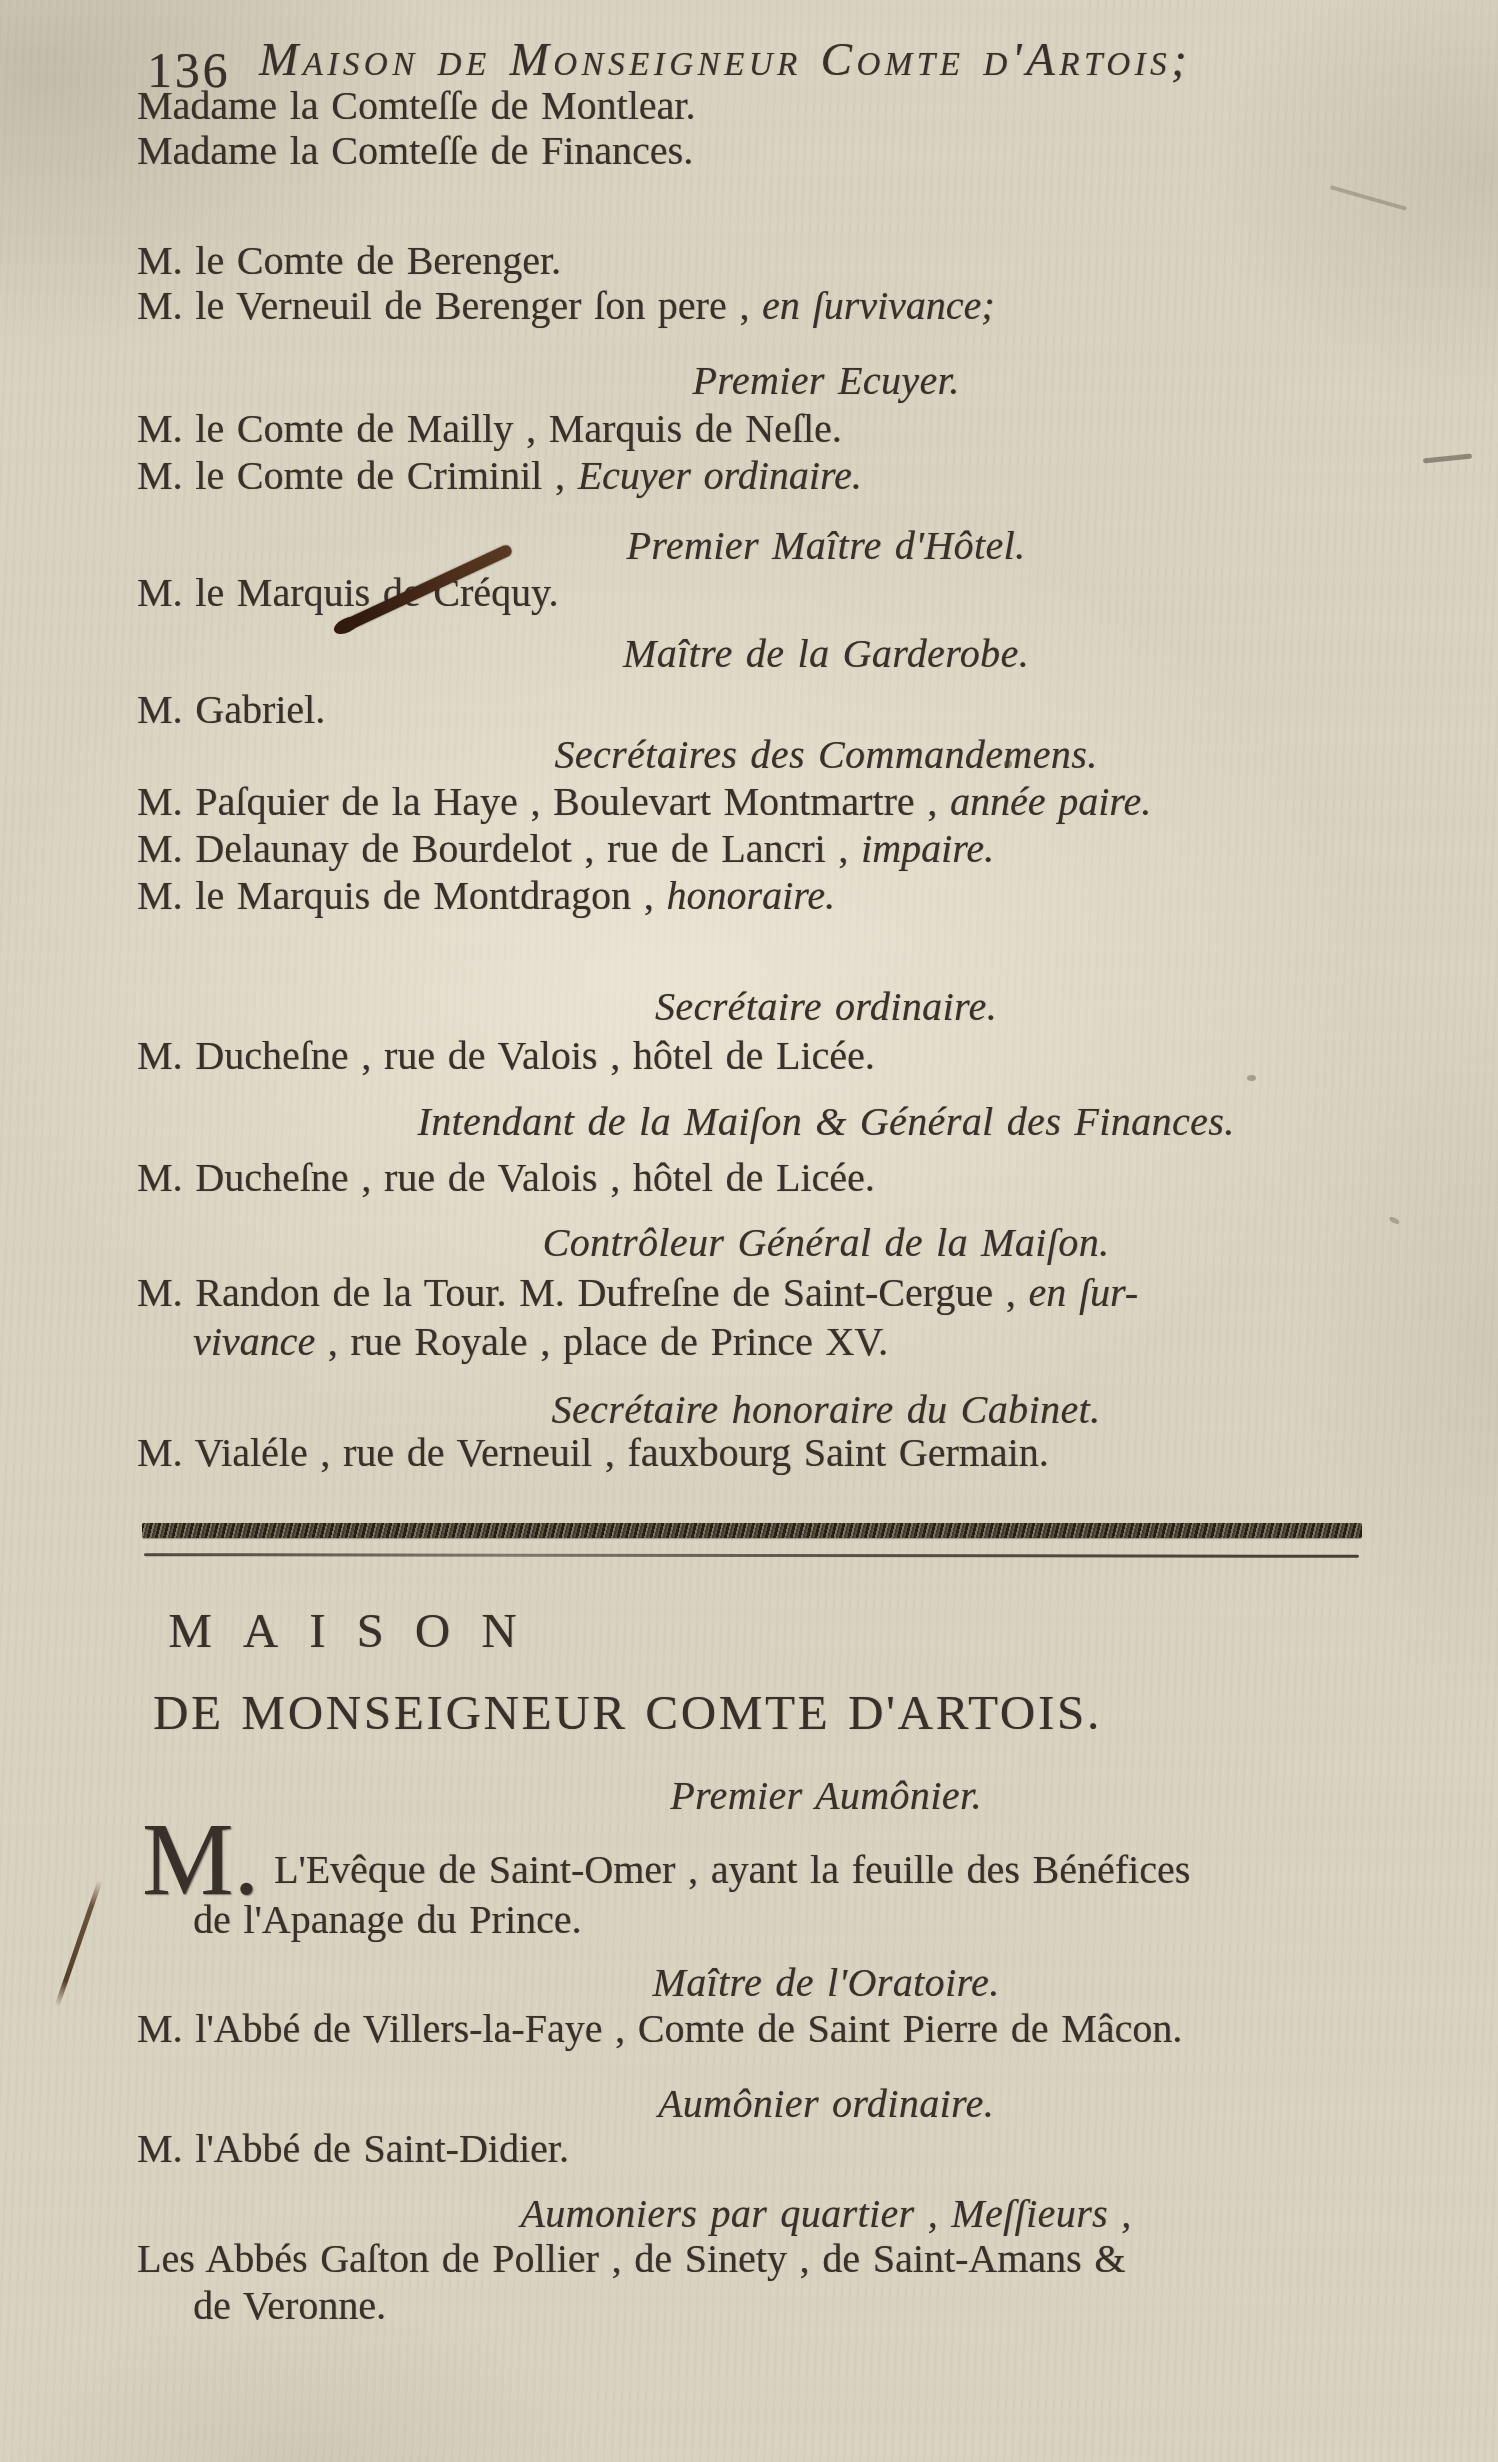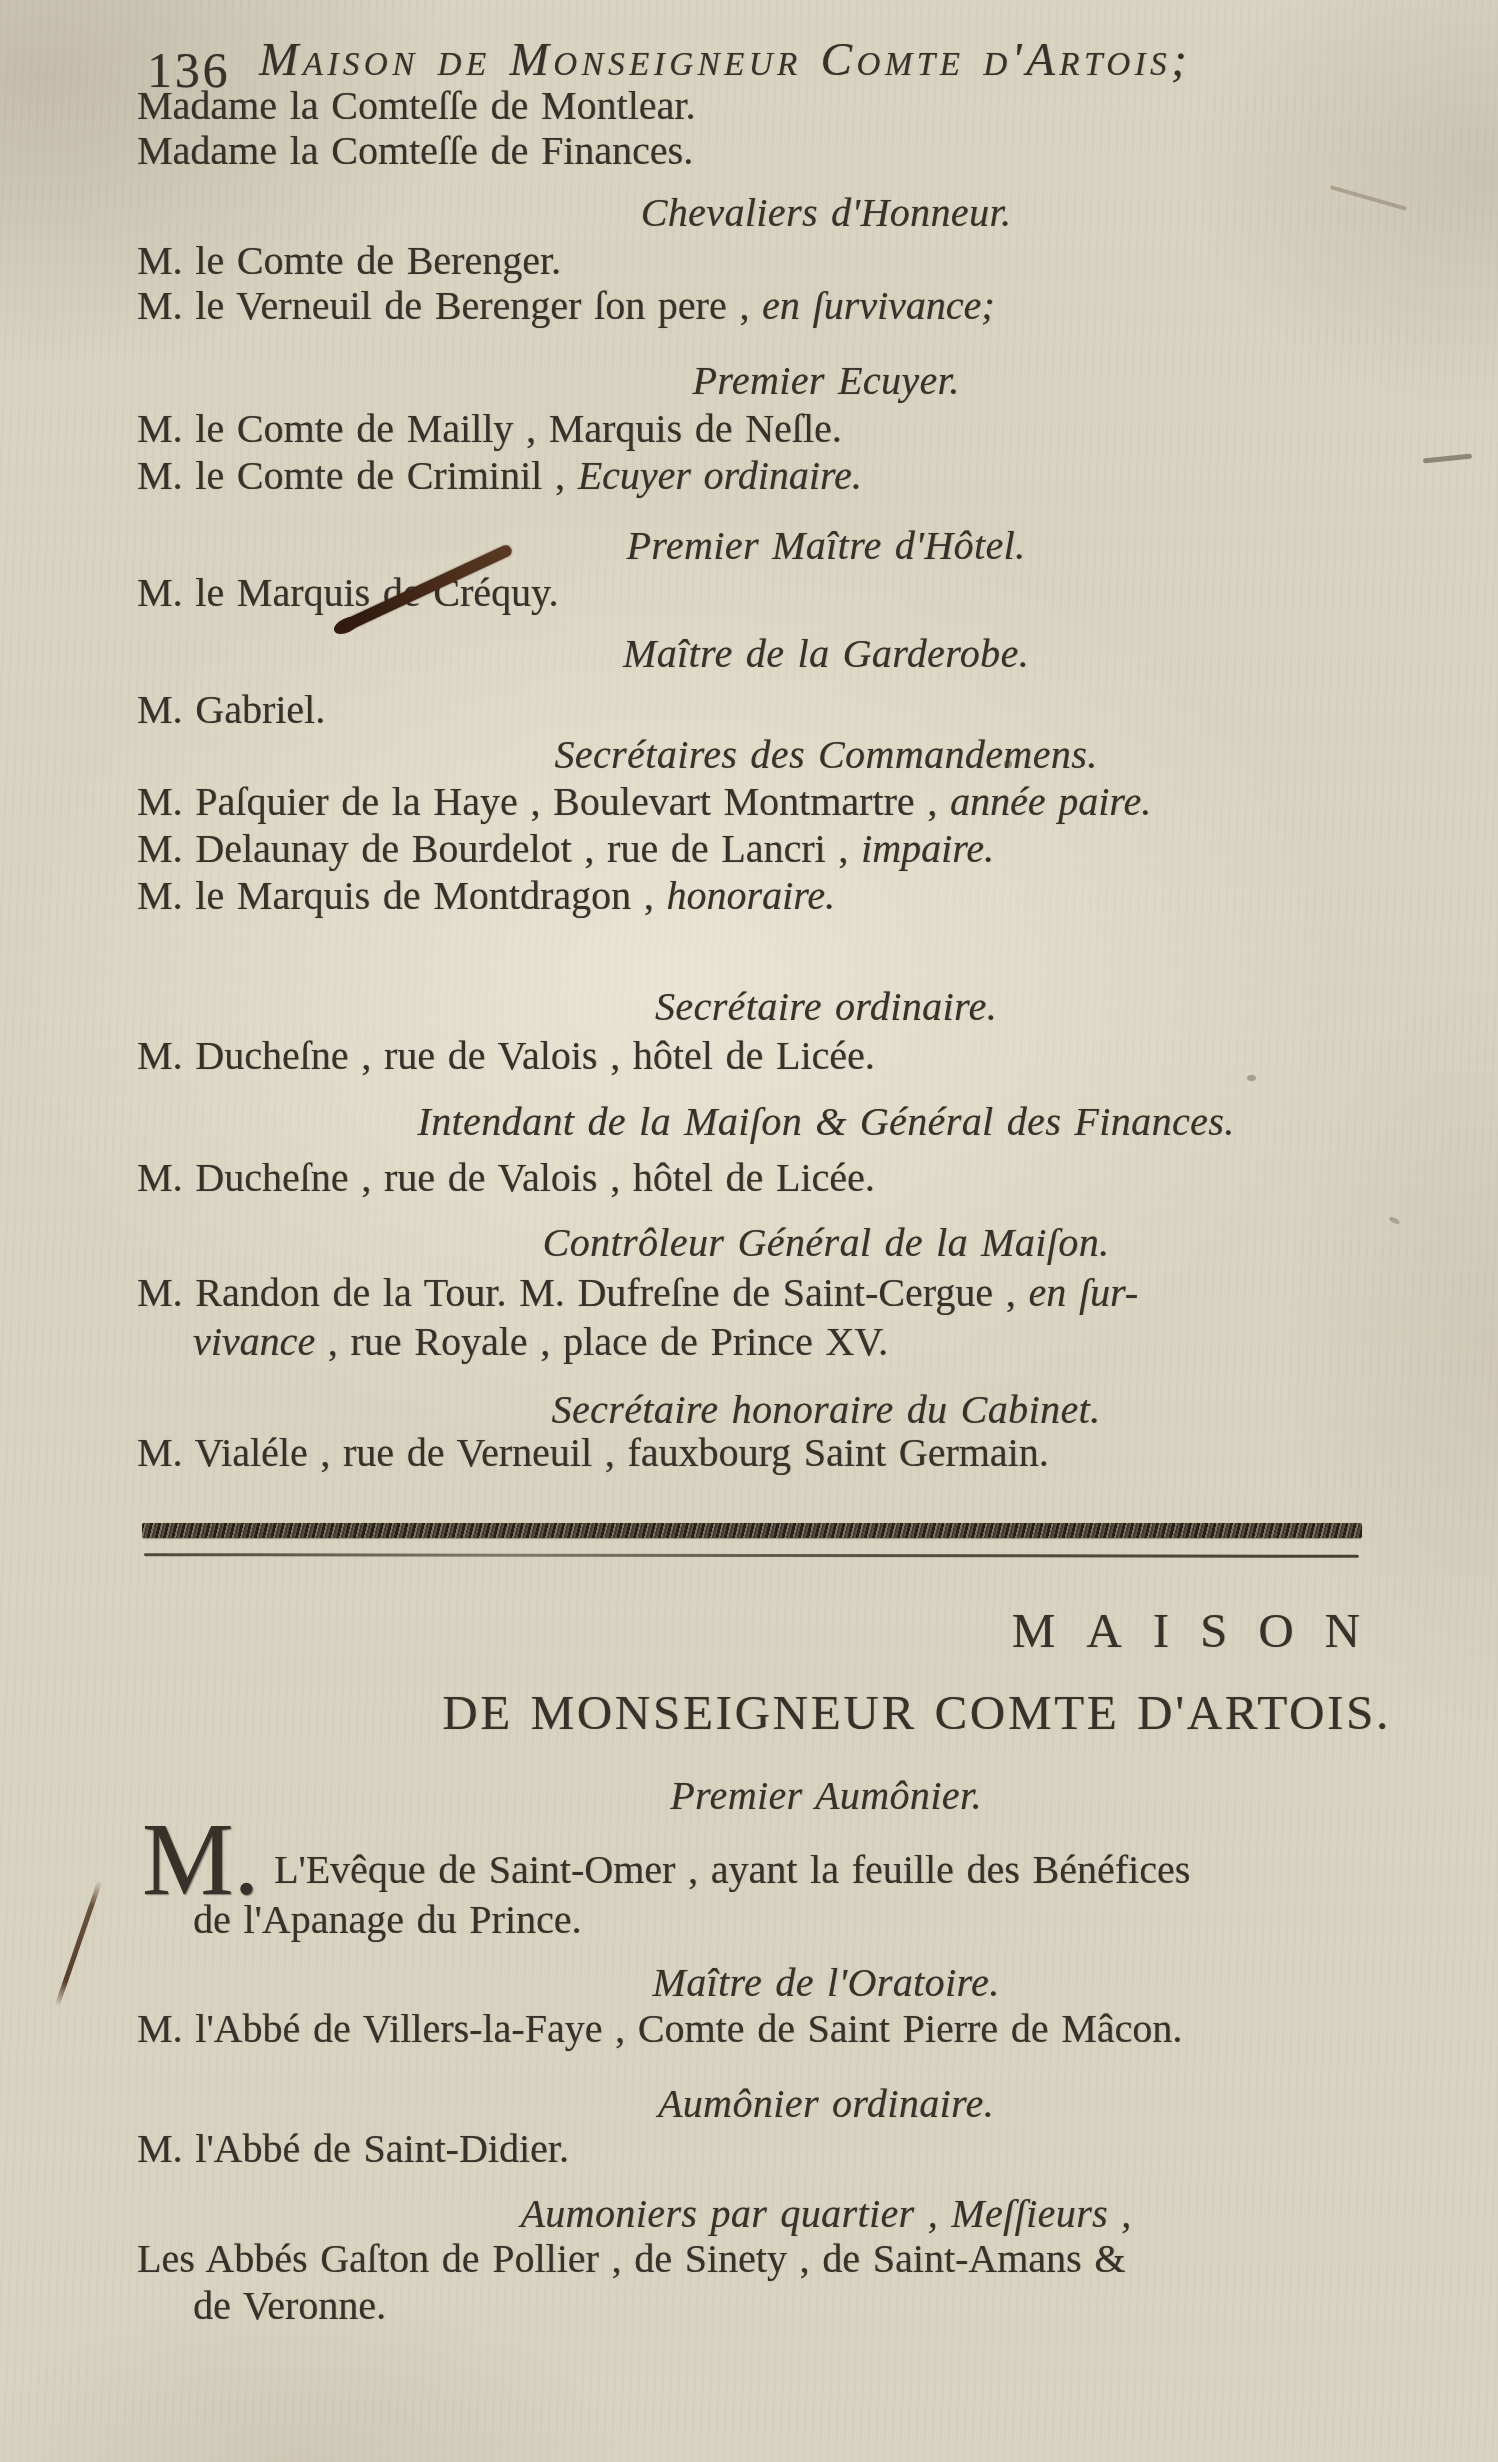--- a/index.html
+++ b/index.html
@@ -14,21 +14,21 @@
       radial-gradient(ellipse 539px 270px at 20% 100%, rgba(120,110,90,.10), rgba(120,110,90,0) 60%),
       repeating-linear-gradient(92deg, rgba(120,108,88,.04) 0 2.7px, rgba(0,0,0,0) 2.7px 8px);
     font-family:"Liberation Serif","DejaVu Serif",serif;
     color:#37312a;
   }
   .ln{position:absolute;white-space:nowrap;font-size:40px;line-height:1;word-spacing:2.7px;
       text-shadow:0.4px 0.4px 0.9px rgba(52,44,34,.5);}
   .en{left:137px}
   .ind{left:193px}
   .ctr{left:207px;right:54px;text-align:center}
-  .ctr2{left:153px;right:108px;text-align:right}
+  .ctr2{left:153px;right:108px;text-align:left}
   .hd{font-size:40px;letter-spacing:0.4px}
   .it{font-style:italic}
   .rt{font-style:italic;font-variant:small-caps;letter-spacing:4.5px;font-size:47px}
   .pn{font-size:50px;letter-spacing:2.7px}
   .t1{font-size:49px;letter-spacing:31px;padding-left:15.3px}
   .t2{font-size:49px;letter-spacing:2.7px}
   .dropcap{position:absolute;font-size:103px;line-height:.8;
       text-shadow:0.9px 0.9px 1.3px rgba(52,44,34,.5)}
   .bar{position:absolute;left:142px;top:1523px;width:1220px;height:15.3px;border-radius:1.8px;
       background:repeating-linear-gradient(104deg,#262019 0 2.7px,#7a7160 2.7px 4.5px,#413a2d 4.5px 6.3px,#58503f 6.3px 8px);
@@ -49,21 +49,20 @@
 </head>
 <body>
 
 <div class="page">
 
   <div class="ln pn" style="top:45px;left:147px">136</div>
   <div class="ln rt" style="top:36px;left:259px">Maison de Monseigneur Comte d'Artois;</div>
 
   <div class="ln en" style="top:86px">Madame la Comteſſe de Montlear.</div>
   <div class="ln en" style="top:131px">Madame la Comteſſe de Finances.</div>
-  <div class="ln ctr hd" style="top:193px"><span class="it">Chevaliers d'Honneur.</span></div>
   <div class="ln en" style="top:241px">M. le Comte de Berenger.</div>
   <div class="ln en" style="top:286px"><span>M. le Verneuil de Berenger ſon pere , </span><span class="it">en ſurvivance;</span></div>
   <div class="ln ctr hd" style="top:361px"><span class="it">Premier Ecuyer.</span></div>
   <div class="ln en" style="top:409px">M. le Comte de Mailly , Marquis de Neſle.</div>
   <div class="ln en" style="top:456px"><span>M. le Comte de Criminil , </span><span class="it">Ecuyer ordinaire.</span></div>
   <div class="ln ctr hd" style="top:526px"><span class="it">Premier Maître d'Hôtel.</span></div>
   <div class="ln en" style="top:573px">M. le Marquis de Créquy.</div>
   <div class="ln ctr hd" style="top:634px"><span class="it">Maître de la Garderobe.</span></div>
   <div class="ln en" style="top:690px">M. Gabriel.</div>
   <div class="ln ctr hd" style="top:735px"><span class="it">Secrétaires des Commandemens.</span></div>

